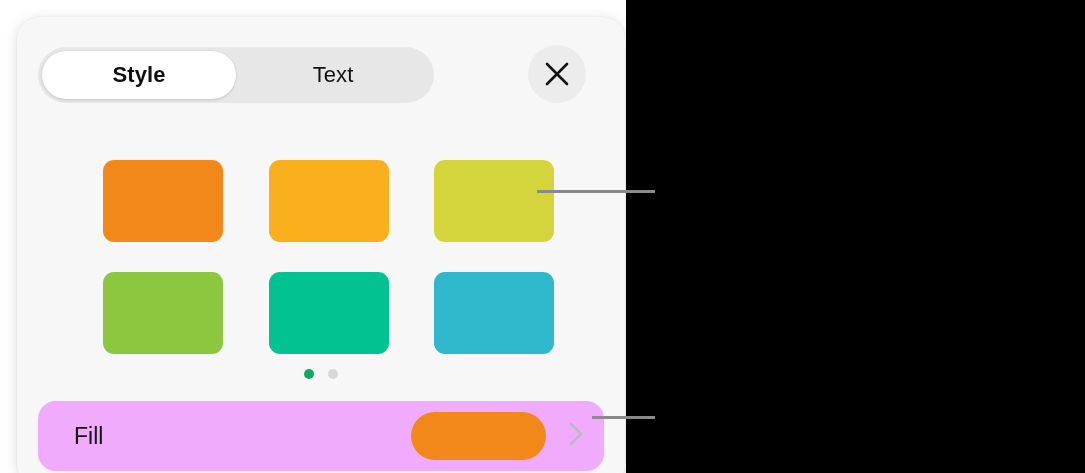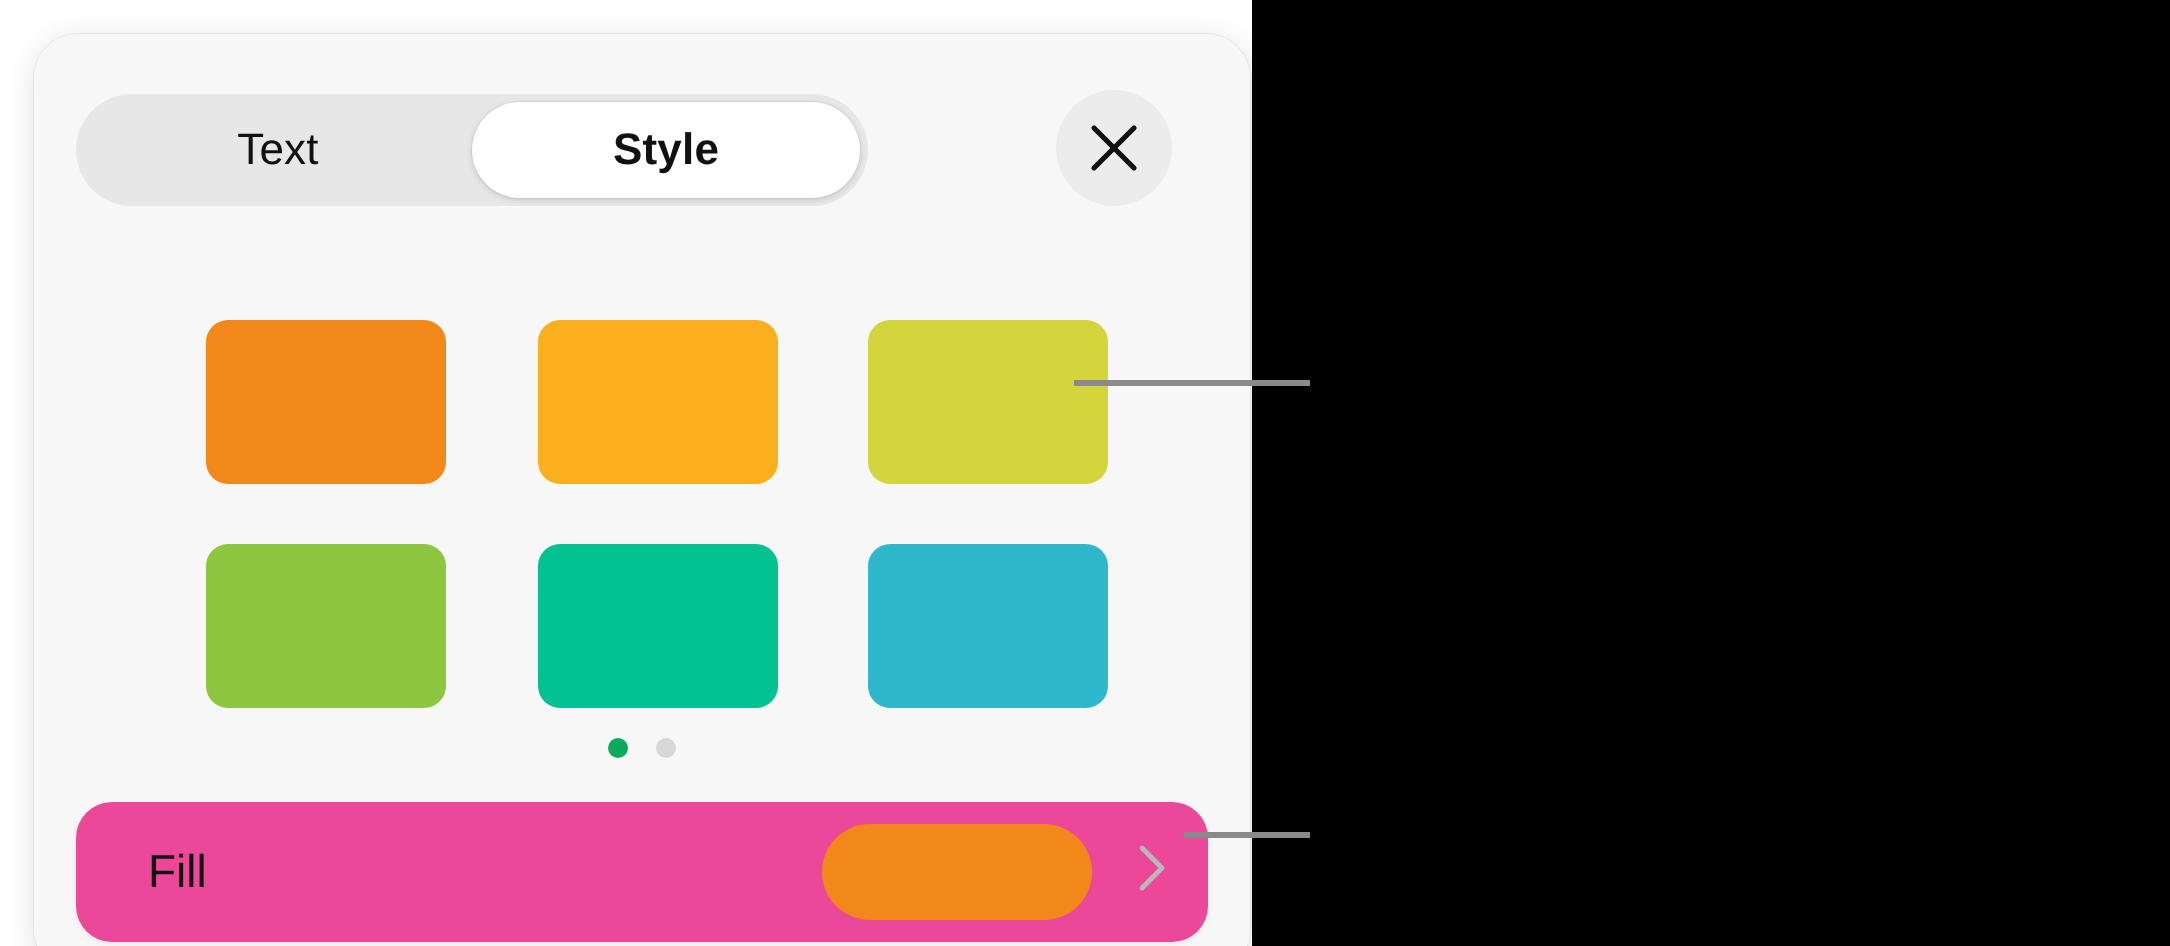--- a/index.html
+++ b/index.html
@@ -136,21 +136,21 @@
   .dot.active   { background: #0aab5c; }
   .dot.inactive { background: #d8d8d8; }
 
   
   .fill-card {
     position: absolute;
     left: 21px;
     top: 384px;
     width: 566px;
     height: 70px;
-    background: #ec4899;
+    background: #f0abfc;
     border-radius: 18px;
     box-shadow: 0 1px 3px rgba(0,0,0,0.07);
     text-decoration: underline;
   }
   .fill-label {
     position: absolute;
     left: 36px;
     top: 50%;
     transform: translateY(-50%);
     font-size: 23px;
@@ -192,25 +192,25 @@
 
 <div id="stage">
 
   <div class="canvas-backdrop"></div>
 
   <div class="popover">
 
     <div class="header">
 
       <div class="segmented">
+        <div class="seg-item active">
+          <span>Style</span>
+        </div>
         <div class="seg-item">
           <span>Text</span>
-        </div>
-        <div class="seg-item active">
-          <span>Style</span>
         </div>
       </div>
 
       <div class="close-button">
         <span>
           <svg width="28" height="28" viewBox="0 0 28 28" aria-hidden="true">
             <line x1="4" y1="4" x2="24" y2="24" stroke="#111111" stroke-width="2.6" stroke-linecap="round"></line>
             <line x1="24" y1="4" x2="4" y2="24" stroke="#111111" stroke-width="2.6" stroke-linecap="round"></line>
           </svg>
         </span>

